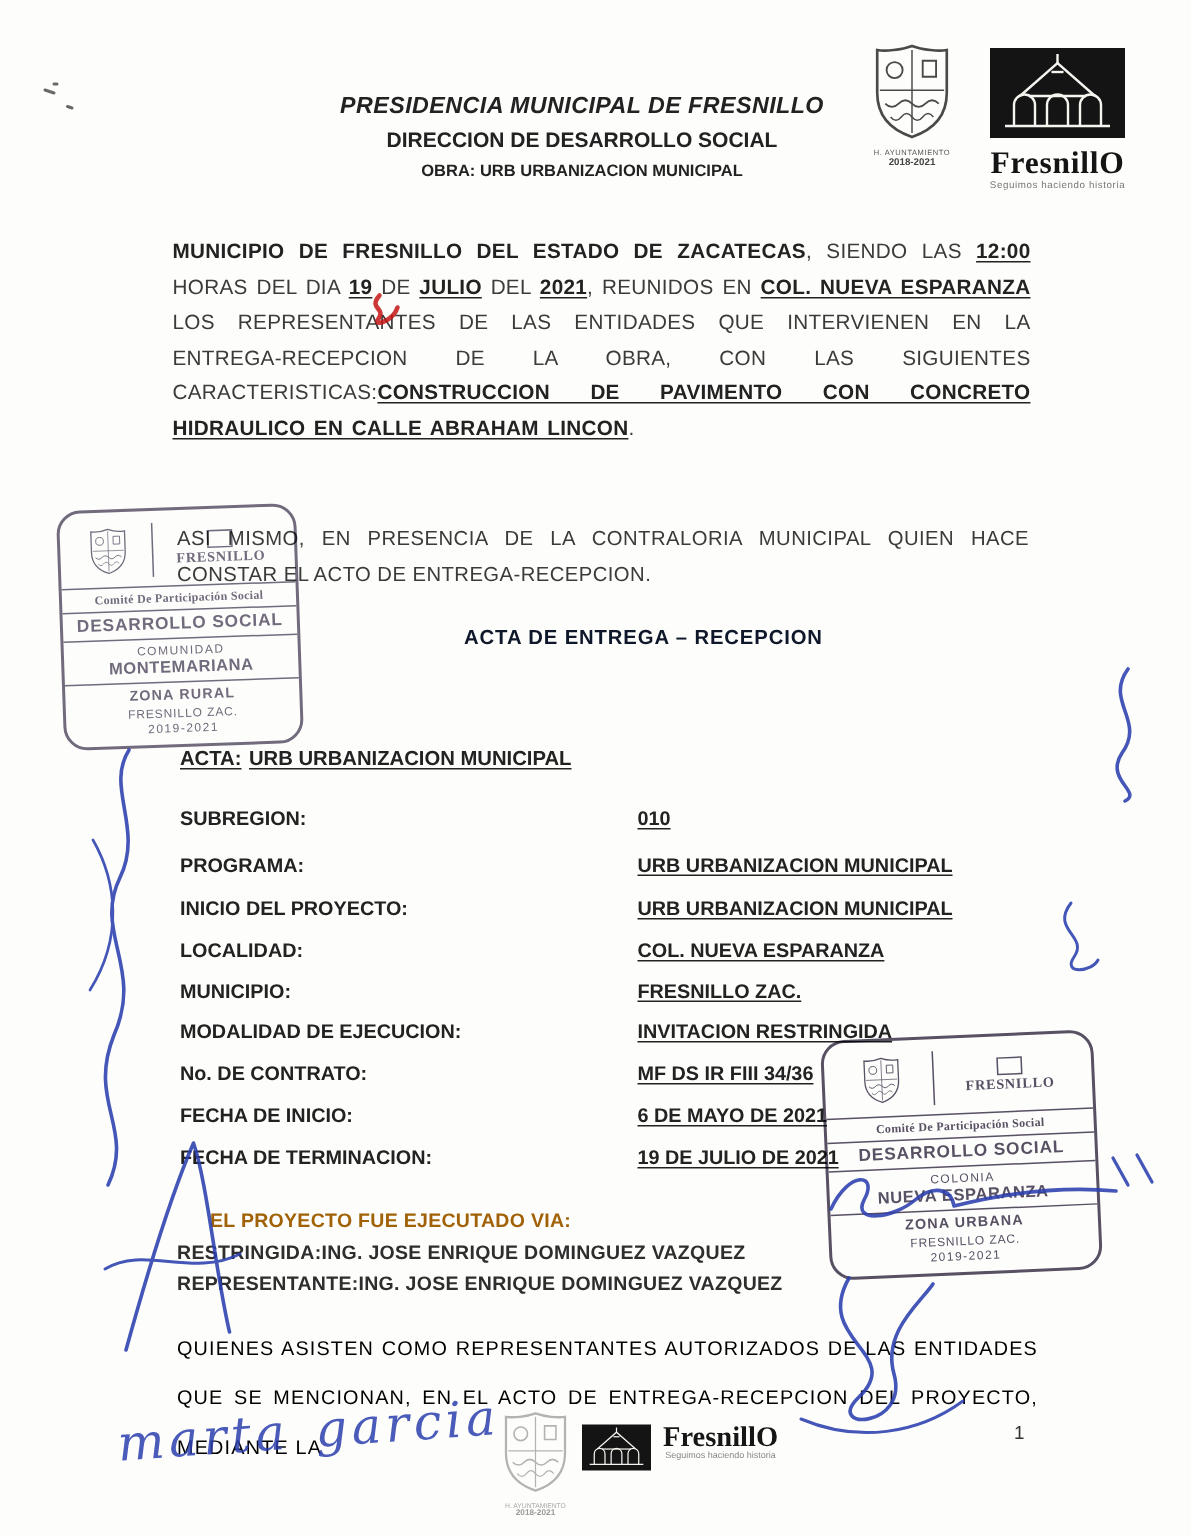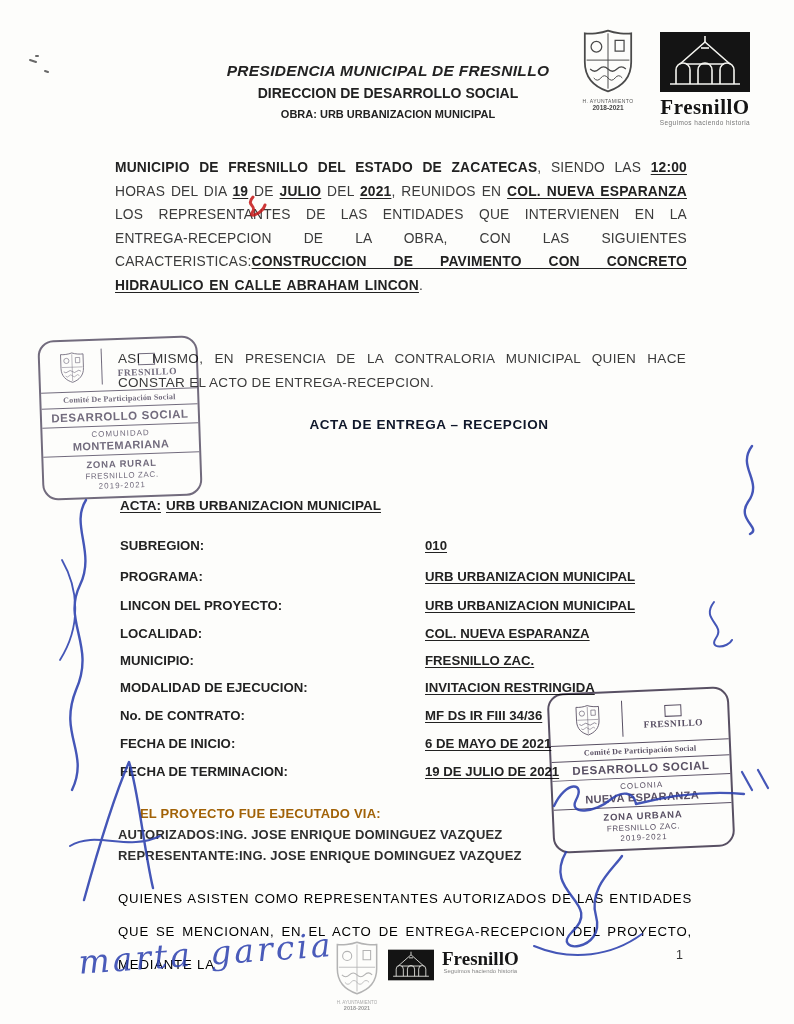--- a/index.html
+++ b/index.html
@@ -157,21 +157,21 @@
   <div class="abs fields">
     <div class="field-row" style="top:0px">
         <span class="f-label">SUBREGION:</span>
         <span class="f-value u">010</span>
       </div>
     <div class="field-row" style="top:31px">
         <span class="f-label">PROGRAMA:</span>
         <span class="f-value u">URB URBANIZACION MUNICIPAL</span>
       </div>
     <div class="field-row" style="top:60px">
-        <span class="f-label">LINCON DEL PROYECTO:</span>
+        <span class="f-label">INICIO DEL PROYECTO:</span>
         <span class="f-value u">URB URBANIZACION MUNICIPAL</span>
       </div>
     <div class="field-row" style="top:88px">
         <span class="f-label">LOCALIDAD:</span>
         <span class="f-value u">COL. NUEVA ESPARANZA</span>
       </div>
     <div class="field-row" style="top:115px">
         <span class="f-label">MUNICIPIO:</span>
         <span class="f-value u">FRESNILLO ZAC.</span>
       </div>
@@ -187,21 +187,21 @@
         <span class="f-label">FECHA DE INICIO:</span>
         <span class="f-value u">6 DE MAYO DE 2021</span>
       </div>
     <div class="field-row" style="top:226px">
         <span class="f-label">FECHA DE TERMINACION:</span>
         <span class="f-value u">19 DE JULIO DE 2021</span>
       </div>
   </div>
 
   <div class="abs ejec-h">EL PROYECTO FUE EJECUTADO VIA:</div>
-  <div class="abs ejec-l1"><span>AUTORIZADOS:</span><span>ING. JOSE ENRIQUE DOMINGUEZ VAZQUEZ</span></div>
+  <div class="abs ejec-l1"><span>RESTRINGIDA:</span><span>ING. JOSE ENRIQUE DOMINGUEZ VAZQUEZ</span></div>
   <div class="abs ejec-l2"><span>REPRESENTANTE:</span><span>ING. JOSE ENRIQUE DOMINGUEZ VAZQUEZ</span></div>
 
   <p class="abs closing">QUIENES ASISTEN COMO REPRESENTANTES AUTORIZADOS DE LAS ENTIDADES QUE SE MENCIONAN, EN EL ACTO DE ENTREGA-RECEPCION DEL PROYECTO, MEDIANTE LA</p>
 
   <div class="abs pagenum">1</div>
 
   <div class="abs footer">
     <div class="f-crest">
       <svg>
           <use href="#crest-sym"></use>

